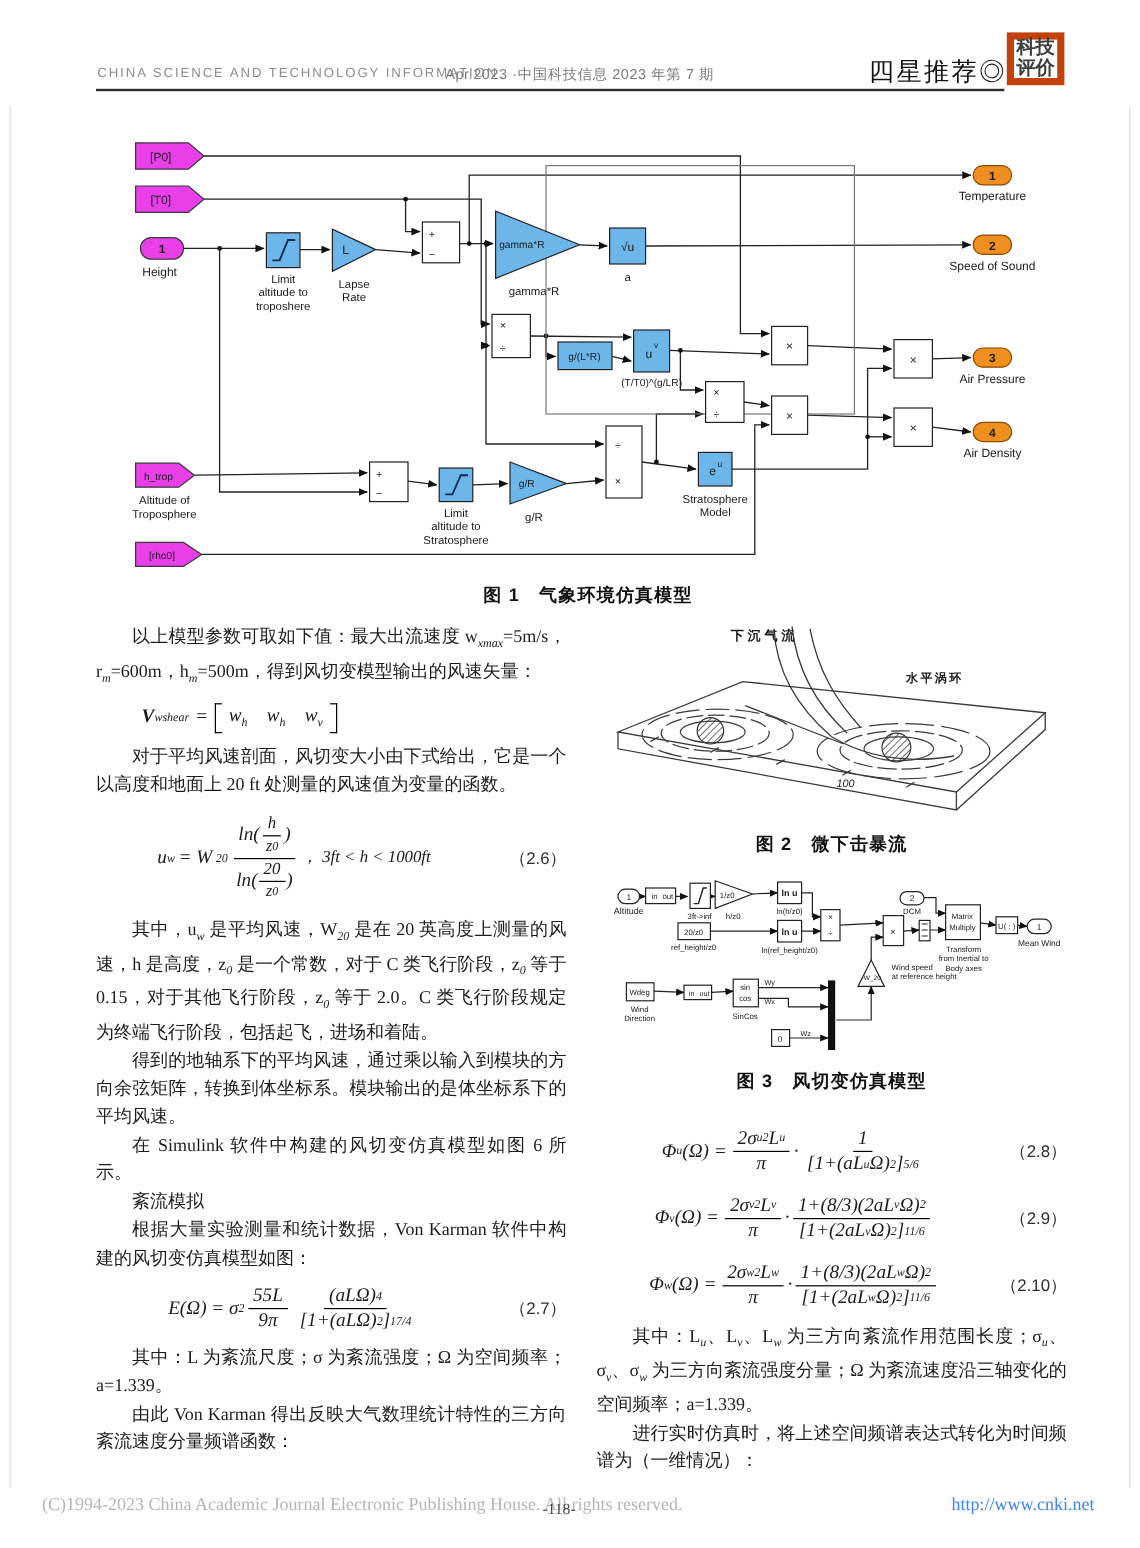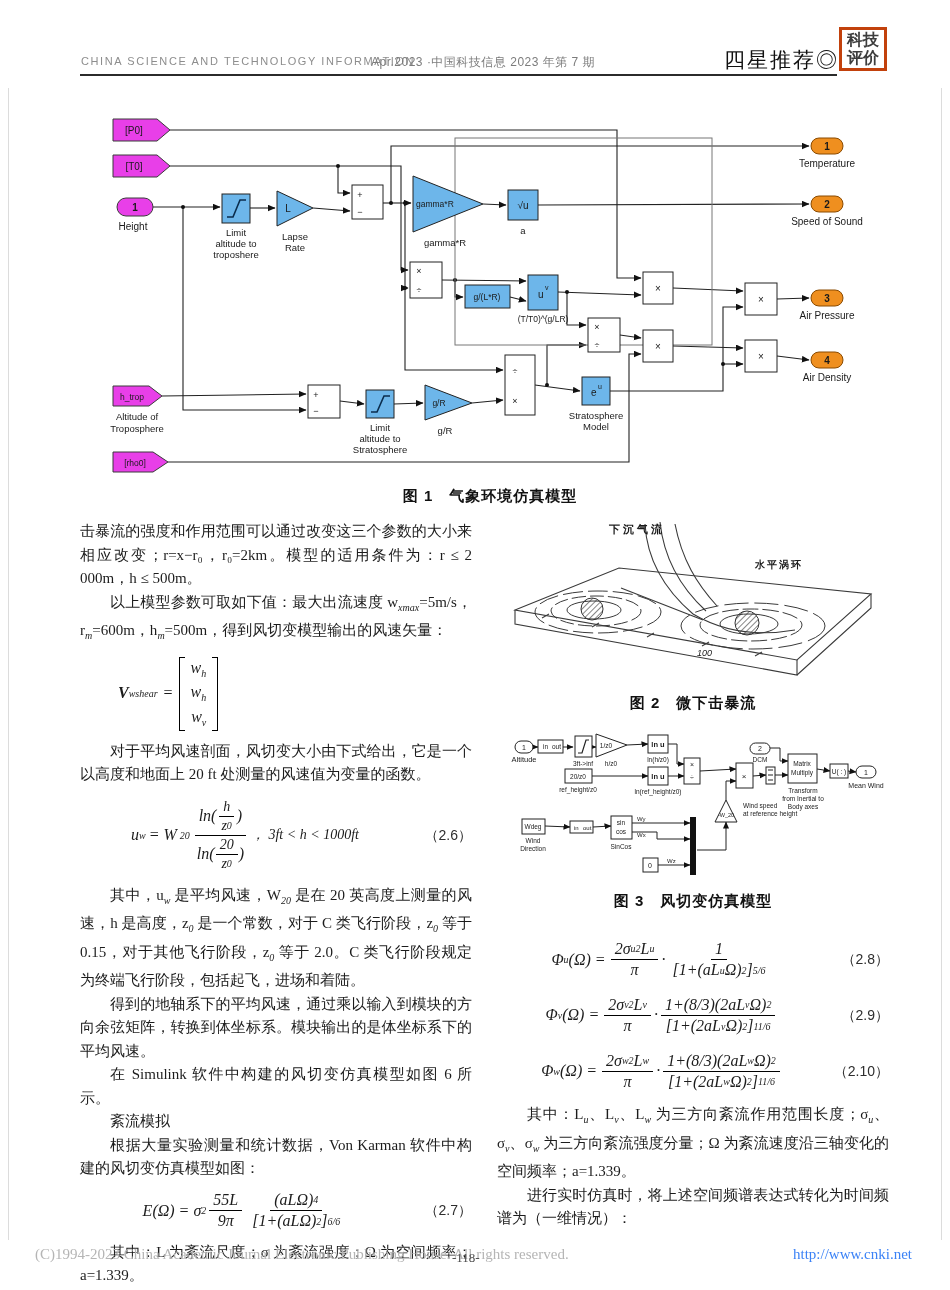--- a/index.html
+++ b/index.html
@@ -6,21 +6,21 @@
   body{width:950px;height:1290px;position:relative;background:#fff;overflow:hidden;
        font-family:"Liberation Serif","DejaVu Serif",serif;color:#1c1c1c;}
   .edge{position:absolute;width:1px;background:#dcdcdc;top:88px;height:1152px;}
   
   .hdr-en{position:absolute;left:81px;top:55px;font-family:"Liberation Sans",sans-serif;
           font-size:11px;color:#8d8d8d;letter-spacing:1.6px;}
   .hdr-issue{position:absolute;left:371px;top:54px;font-family:"Liberation Sans",sans-serif;
           font-size:12px;color:#7c7c7c;letter-spacing:.5px;}
   .hdr-badge{position:absolute;left:724px;top:46px;font-family:"Liberation Sans",sans-serif;
           font-size:21px;font-weight:normal;color:#111;letter-spacing:2px;}
-  .hdr-logo{position:absolute;left:839px;top:27px;width:48px;height:44px;border:3px solid #c2410c;
+  .hdr-logo{position:absolute;left:839px;top:27px;width:48px;height:44px;border:6px solid #c2410c;
           box-sizing:border-box;display:flex;flex-direction:column;align-items:center;justify-content:center;
           font-family:"Liberation Sans",sans-serif;font-weight:bold;font-size:16px;line-height:18px;color:#3d3d3d;}
   .hdr-rule{position:absolute;left:80px;top:74px;width:757px;height:1.5px;background:#2b2b2b;}
   
   .figwrap{position:absolute;}
   .figcap{position:absolute;text-align:center;font-family:"Liberation Sans",sans-serif;
           font-weight:bold;font-size:15px;color:#111;letter-spacing:1px;}
   
   .col{position:absolute;width:392px;font-size:15px;line-height:23.5px;text-align:justify;}
   .col p{margin:0;text-indent:2em;}
@@ -35,21 +35,21 @@
   .formula sup{font-size:10px;}
   .eqno{font-style:normal;font-family:"Liberation Sans",sans-serif;font-size:14px;color:#2e2e2e;
         width:62px;text-align:right;flex:none;}
   .frac{display:inline-flex;flex-direction:column;align-items:center;margin:0 3px;vertical-align:middle;}
   .frac>.fn{display:flex;align-items:center;justify-content:center;border-bottom:1.2px solid #000;padding:0 4px 1px;}
   .frac>.fd{display:flex;align-items:center;justify-content:center;padding:1px 4px 0;}
   .frac.inner{font-size:14px;margin:0 1px;}
   .vbr{align-self:stretch;width:5px;flex:none;}
   .vbr.l{border:1.5px solid #000;border-right:none;margin-right:4px;}
   .vbr.r{border:1.5px solid #000;border-left:none;margin-left:4px;}
-  .vcol{display:inline-flex;flex-direction:column;align-items:flex-end;gap:4px;padding:2px 2px;}
+  .vcol{display:inline-flex;flex-direction:row;align-items:flex-end;gap:16px;padding:2px 2px;}
   
   .foot{position:absolute;top:1246px;left:35px;right:38px;display:flex;justify-content:space-between;
         font-size:15px;color:#b5b5b5;}
   .foot .url{color:#3b82f6;}
   .pageno{position:absolute;top:1250px;left:452px;font-size:13px;color:#4a4a4a;
           font-family:"Liberation Serif",serif;}
   
   svg text{font-family:"Liberation Sans","DejaVu Sans",sans-serif;fill:#1a1a1a;}
 </style>
 </head>
@@ -288,21 +288,20 @@
   <g>
     <rect x="716" y="244" width="32" height="16" rx="8" fill="#ef8f1f" stroke="#8a4a00"></rect>
     <text x="732" y="256" font-size="10" font-weight="bold" fill="#fff" text-anchor="middle">4</text>
     <text x="732" y="273" font-size="10" text-anchor="middle">Air Density</text>
   </g>
 </svg>
 </div>
 <div class="figcap" style="left:95px;top:487px;width:790px;">图 1　气象环境仿真模型</div>
 
 <div class="col" style="left:80px;top:520px;">
-  <p class="cont">击暴流的强度和作用范围可以通过改变这三个参数的大小来相应改变；r=x−r₀，r₀=2km。模型的适用条件为：r ≤ 2 000m，h ≤ 500m。</p>
   <p><span>以上模型参数可取如下值：最大出流速度 w</span><sub class="s">xmax</sub><span>=5m/s，r</span><sub class="s">m</sub><span>=600m，h</span><sub class="s">m</sub><span>=500m，得到风切变模型输出的风速矢量：</span></p>
 
   <div class="eqrow" style="margin:9px 0;">
     <div class="formula" style="margin-left:38px;">
       <b>V</b>
         <sub>wshear</sub>
       <span style="margin:0 6px;font-style:normal;">=</span>
       <span class="vbr l"></span>
       <span class="vcol">
         <span><span>w</span><sub>h</sub></span>
@@ -369,21 +368,21 @@
         </span>
         <span class="frac">
           <span class="fn">
               <span>(aLΩ)</span>
               <sup>4</sup>
             </span>
           <span class="fd">
               <span>[1+(aLΩ)</span>
               <sup>2</sup>
               <span>]</span>
-              <sup>6/6</sup>
+              <sup>17/4</sup>
             </span>
         </span>
       </span>
     </div>
     <div class="eqno">（2.7）</div>
   </div>
 
   <p>其中：L 为紊流尺度；σ 为紊流强度；Ω 为空间频率；a=1.339。</p>
   <p>由此 Von Karman 得出反映大气数理统计特性的三方向紊流速度分量频谱函数：</p>
 </div>

